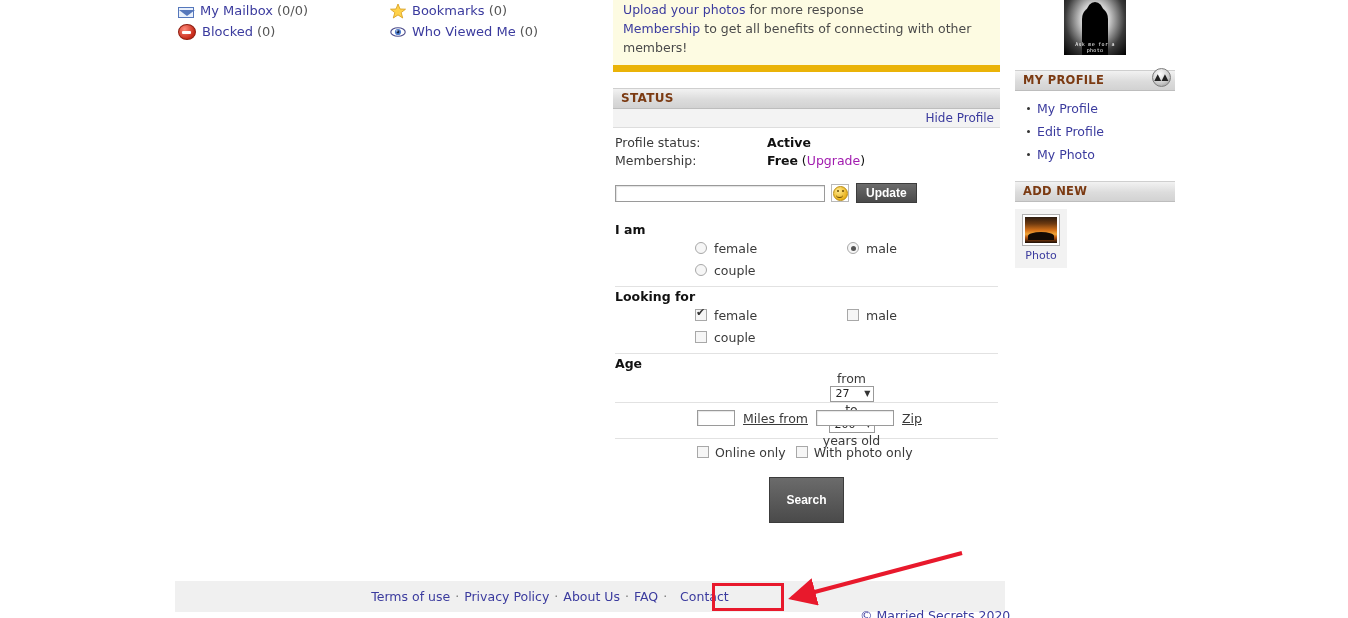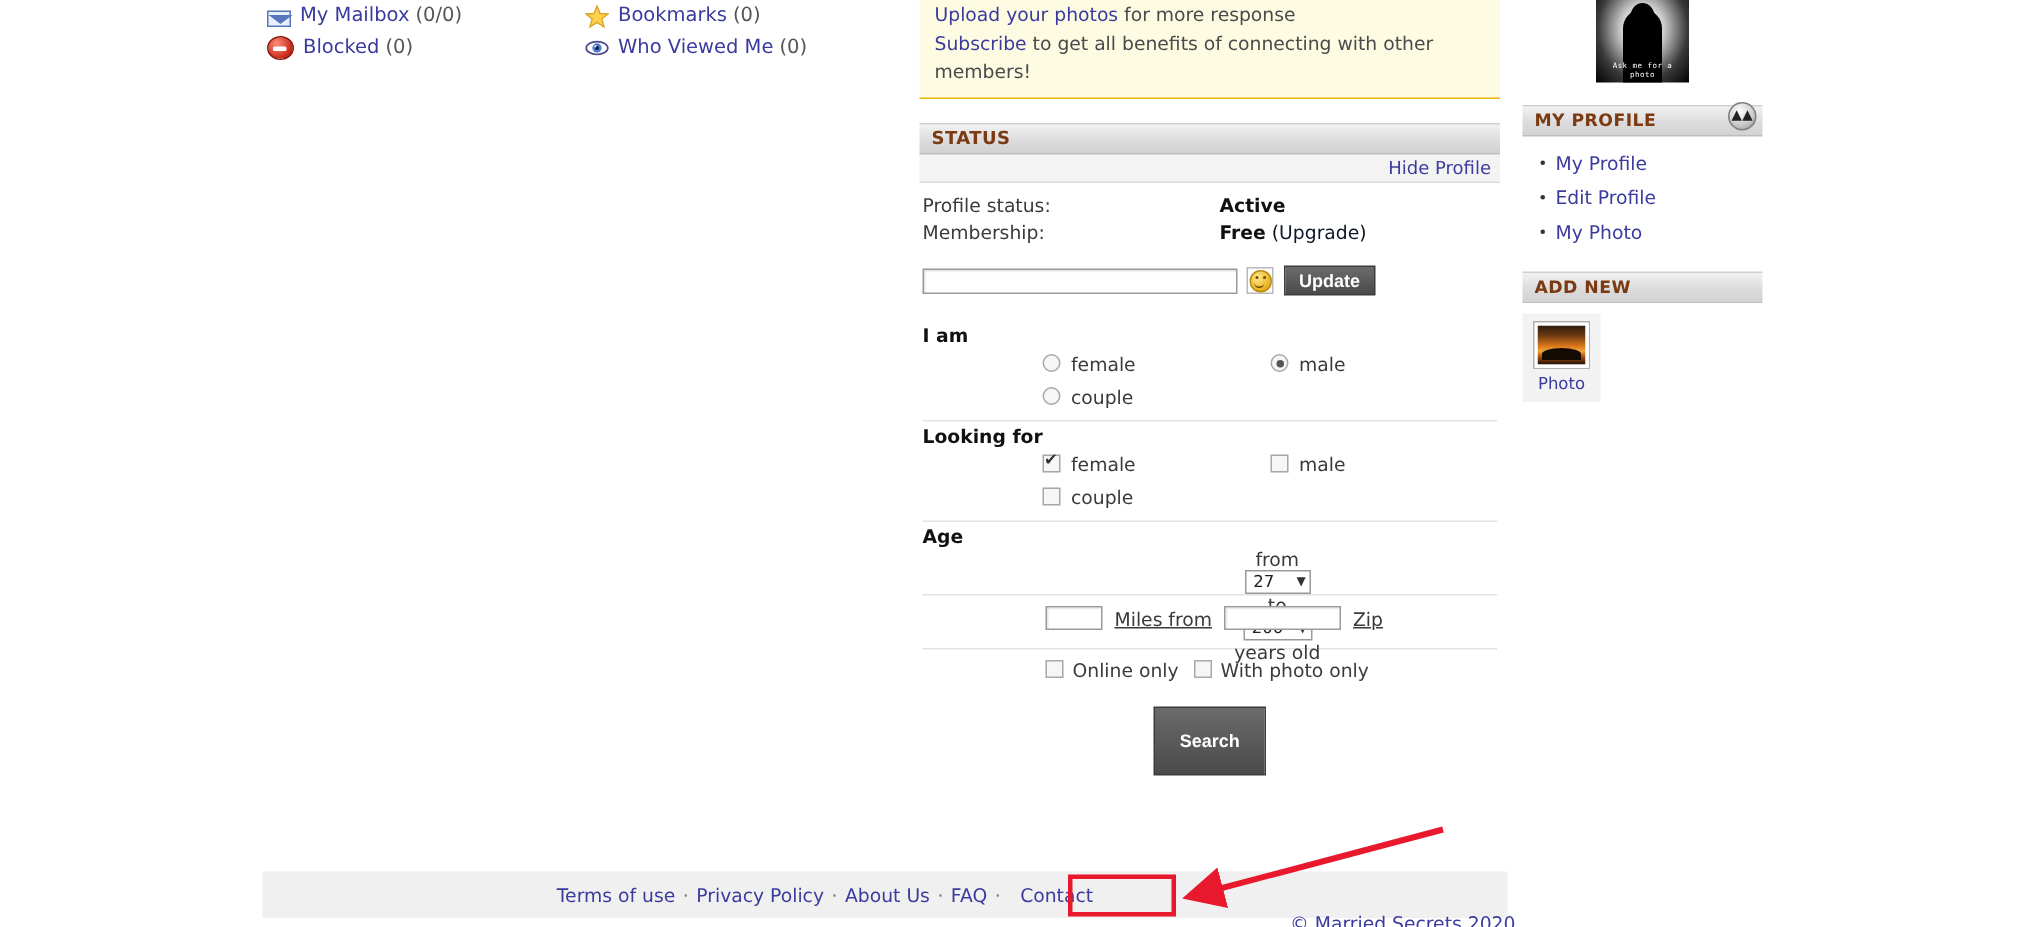--- a/index.html
+++ b/index.html
@@ -40,21 +40,21 @@
      background: radial-gradient(circle at 35% 30%, #ff8a7a, #c62a19 70%);
      border: 1px solid #8d1a0c; margin-top: 1px; }
   .ic-blocked:after { content: ""; position: absolute; left: 3px; top: 6px;
      width: 9px; height: 3px; background: #fff; border-radius: 1px; }
 
   
   #center { left: 613px; top: 0px; width: 387px; }
 
   .notice {
     background: #fdfbe2;
-    border-bottom: 1px solid #eab308;
+    border-bottom: 7px solid #eab308;
     padding: 0 10px 8px 10px;
     margin: 0 0 16px 0;
     font-size: 12.5px;
     color: #4a4a4a;
     line-height: 19px;
   }
   .notice a { color: #3b3b9e; }
 
   .panel-head {
     background: linear-gradient(to bottom, #f2f2f2 0%, #dcdcdc 55%, #d2d2d2 100%);
@@ -72,25 +72,25 @@
   .subbar {
     background: #f3f3f3;
     border-bottom: 1px solid #dddddd;
     height: 18px;
     line-height: 18px;
     text-align: right;
     padding: 0 6px;
     font-size: 12px;
   }
   .status-body { padding: 6px 2px 0 2px; }
-  .status-line { display: flex; line-height: 18px; font-size: 12.5px; gap: 46px; }
+  .status-line { display: flex; line-height: 18px; font-size: 12.5px; }
   .status-key { width: 152px; color: #3a3a3a; }
   .status-val { font-weight: bold; color: #111; }
   .status-val .upg { font-weight: normal; }
-  .status-val .upg a { color: #0f172a; }
+  .status-val .upg a { color: #a21caf; }
 
   .status-input-row { display: flex; align-items: center; margin-top: 13px; }
   .status-text {
     width: 210px; height: 17px; border: 1px solid #9a9a9a;
     background: #fff; box-sizing: border-box;
     box-shadow: inset 1px 1px 1px rgba(0,0,0,.12);
   }
   .smiley {
     width: 18px; height: 18px; margin-left: 6px; border: 1px solid #b9b9b9;
     background: #fff; box-sizing: border-box; display: flex;
@@ -297,21 +297,21 @@
   </div>
 </div>
 
 <div class="abs" id="center">
 
   <div class="notice">
     <div>
       <a href="#">Upload your photos</a><span> for more response</span>
     </div>
     <div>
-      <a href="#">Subscribe</a><span> to get all benefits of connecting with other members!</span>
+      <a href="#">Membership</a><span> to get all benefits of connecting with other members!</span>
     </div>
   </div>
 
   <div>
     <div class="panel-head">STATUS</div>
     <div class="subbar">
       <a href="#">Hide Profile</a>
     </div>
     <div class="status-body">
       <div class="status-line">

